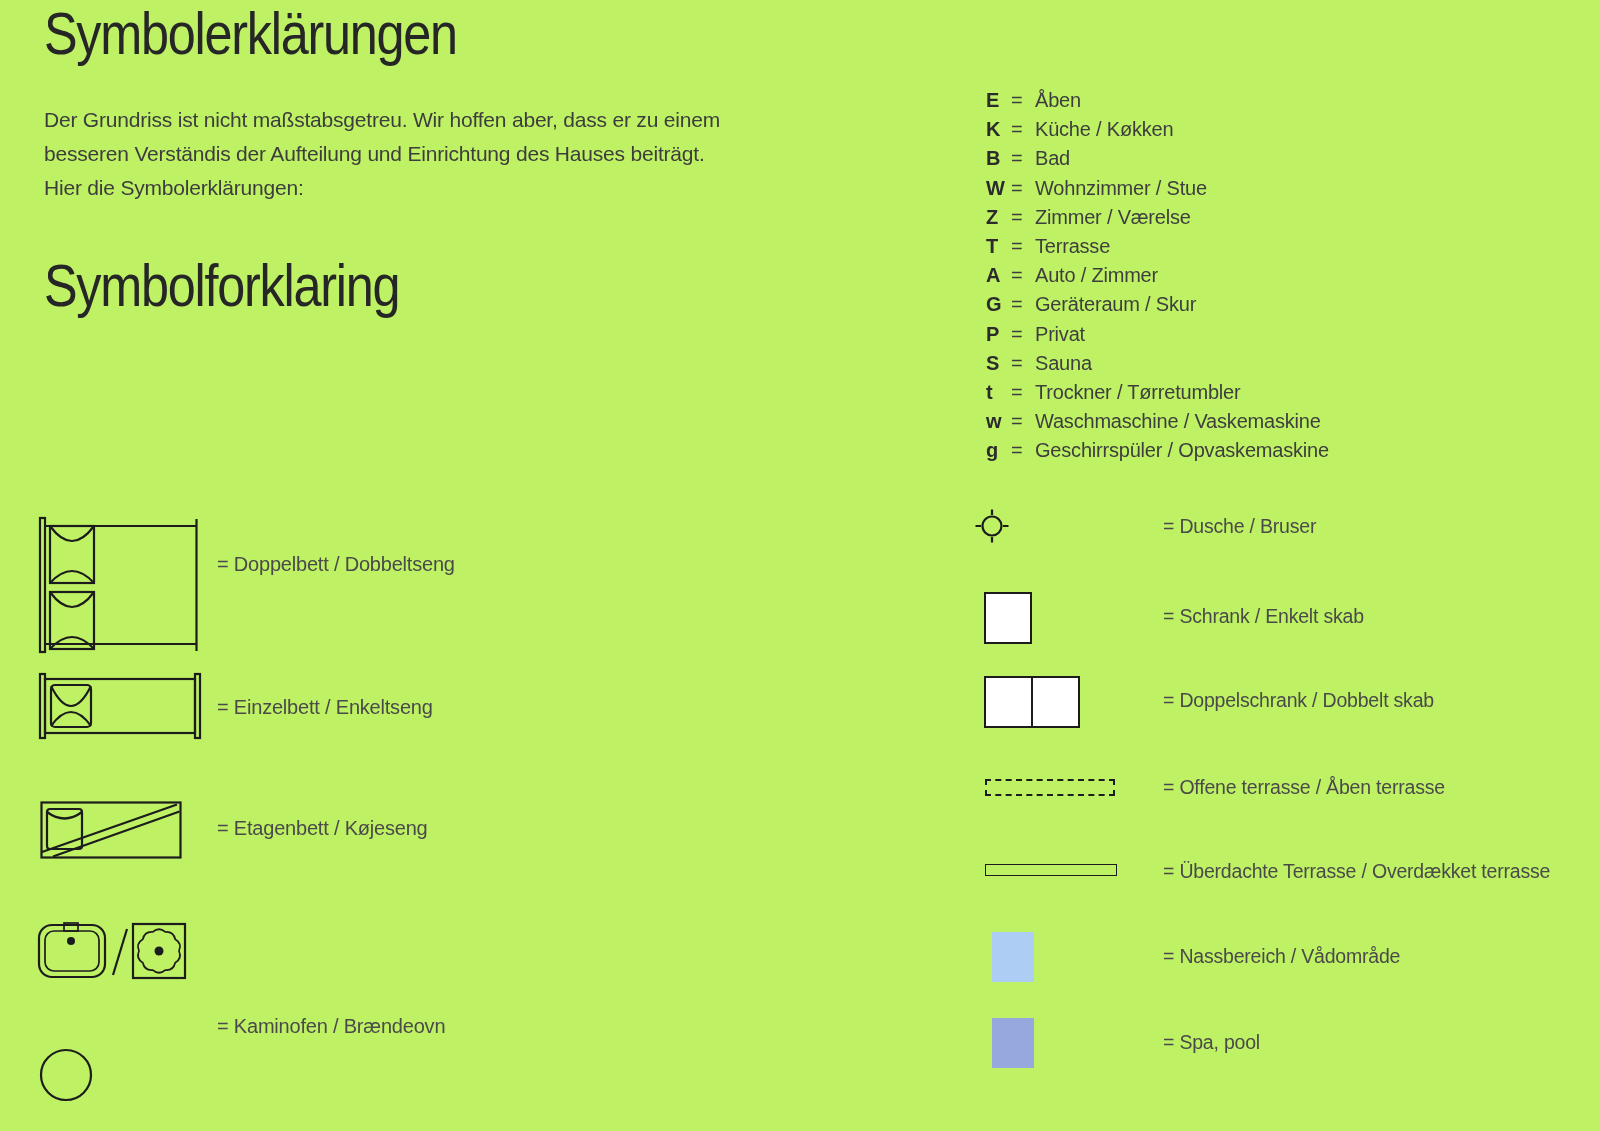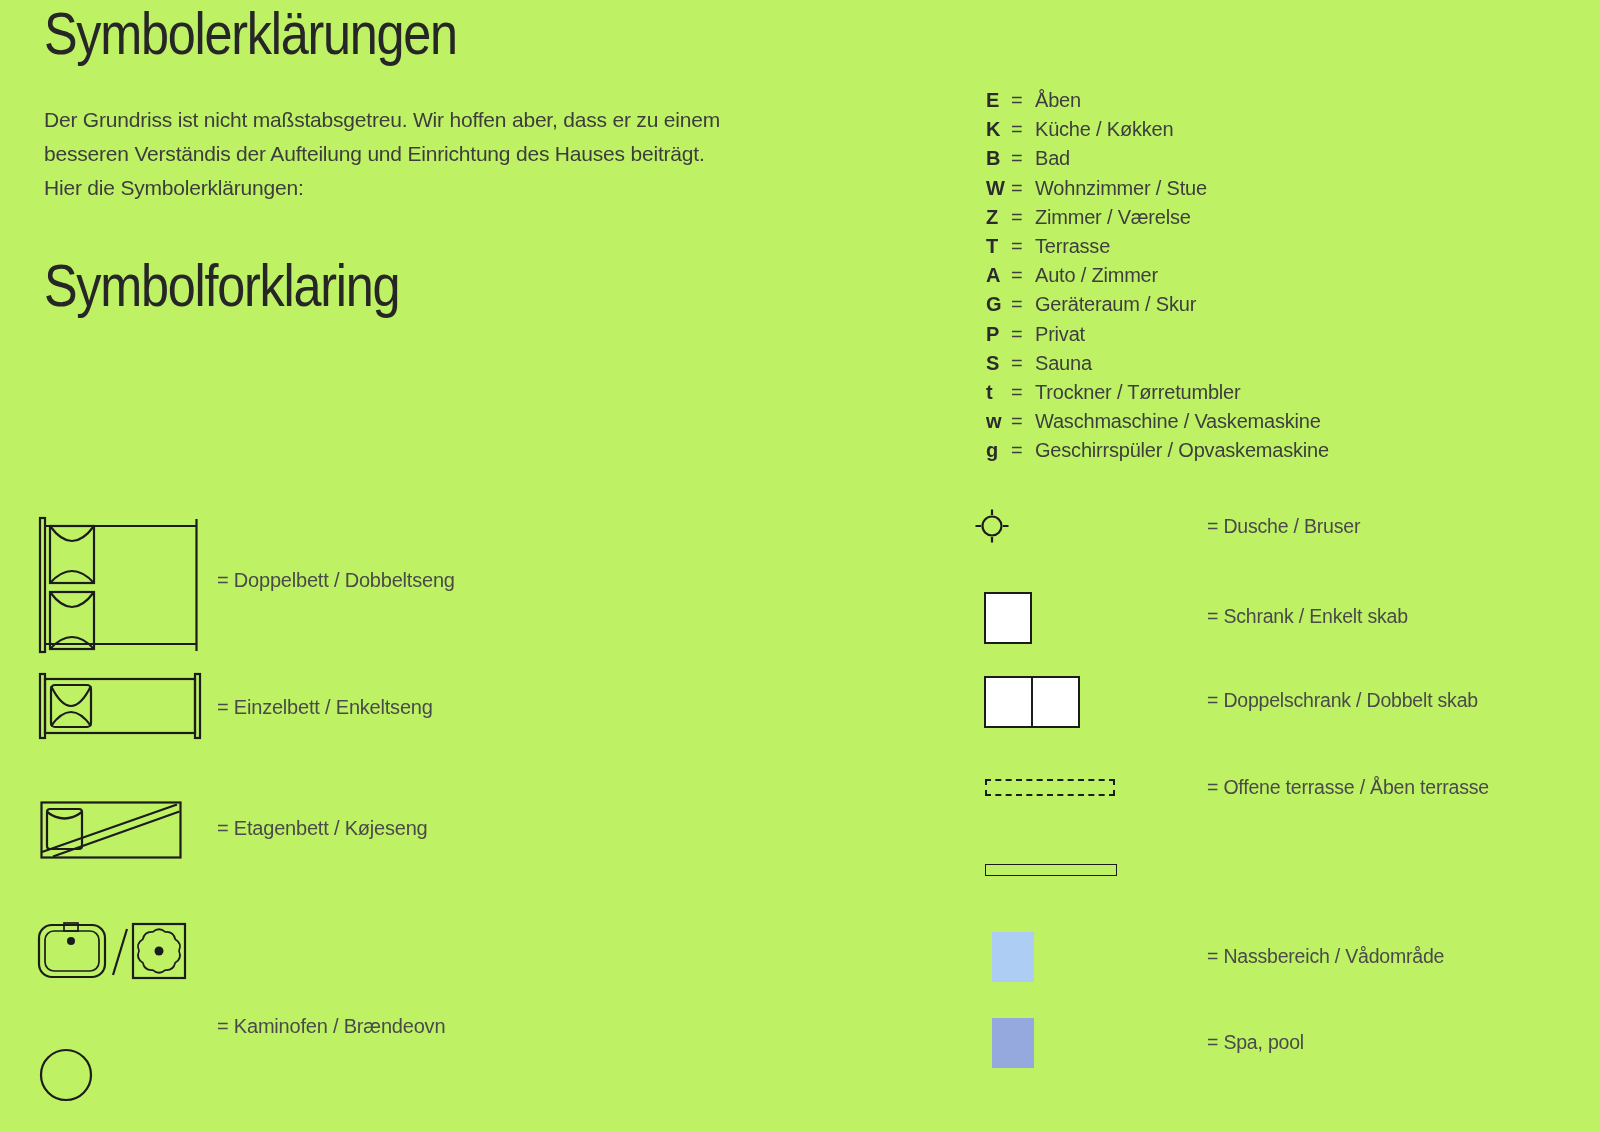--- a/index.html
+++ b/index.html
@@ -10,21 +10,21 @@
       letter-spacing:-1.5px;color:#262626;transform:scaleX(0.84);transform-origin:0 50%;
       white-space:nowrap;}
   .para{position:absolute;left:41px;margin:3px;font-size:21px;line-height:34px;
         white-space:pre-line;color:#3d3d3d;letter-spacing:-0.2px;}
   .icon{position:absolute;}
   .icon svg *{fill:none;stroke:#1c1c1c;stroke-width:2.2;}
   .icon svg .thin{stroke-width:1.7;}
   .icon svg .dot{fill:#1c1c1c;stroke:none;}
   .llabel{position:absolute;left:217px;transform:translateY(-50%);font-size:20px;
           color:#4a4a4a;white-space:nowrap;letter-spacing:-0.2px;}
-  .rlabel{position:absolute;left:1207px;transform:translateY(-50%);font-size:19.5px;
+  .rlabel{position:absolute;left:1163px;transform:translateY(-50%);font-size:19.5px;
           color:#4a4a4a;white-space:nowrap;letter-spacing:-0.2px;}
   .abbrev{position:absolute;left:986px;top:86px;}
   .arow{display:flex;align-items:center;height:29.2px;font-size:20px;}
   .akey{width:25px;font-weight:700;color:#2b2b2b;}
   .aeq{width:24px;color:#3e3e3e;}
   .aval{color:#3e3e3e;letter-spacing:-0.2px;white-space:nowrap;}
   .box{position:absolute;box-sizing:border-box;border:2px solid #1c1c1c;background:#ffffff;}
   .box-dashed{position:absolute;box-sizing:border-box;border:2.5px dashed #1c1c1c;}
   .box-flat{position:absolute;box-sizing:border-box;border:1.8px solid #1c1c1c;}
   .swatch{position:absolute;}
@@ -44,21 +44,21 @@
   <div class="icon" style="left:38px;top:516px;width:162px;height:138px">
     <svg width="162" height="138" viewBox="0 0 162 138">
       <rect x="2" y="2" width="5" height="134" stroke-width="1.8"></rect>
       <path d="M8 10 H158 M8 128 H158 M158.5 3 V135"></path>
       <rect x="12" y="10" width="44" height="57"></rect>
       <path d="M12 10 Q34 40 56 10 M12 67 Q34 43 56 67"></path>
       <rect x="12" y="76" width="44" height="57"></rect>
       <path d="M12 76 Q34 106 56 76 M12 133 Q34 109 56 133"></path>
     </svg>
   </div>
-  <div class="llabel" style="top:580px">= Doppelbett / Dobbeltseng</div>
+  <div class="llabel" style="top:564px">= Doppelbett / Dobbeltseng</div>
 
   <div class="icon" style="left:37px;top:672px;width:166px;height:68px">
     <svg width="166" height="68" viewBox="0 0 166 68">
       <rect x="3" y="2" width="5" height="64" stroke-width="1.8"></rect>
       <rect x="158" y="2" width="5" height="64" stroke-width="1.8"></rect>
       <rect x="8" y="7" width="150" height="54"></rect>
       <rect x="14" y="13" width="40" height="42" rx="4"></rect>
       <path d="M14 14 Q34 54 54 14 M14 54 Q34 26 54 54"></path>
     </svg>
   </div>
@@ -175,20 +175,21 @@
 
   <div class="box" style="left:984px;top:676px;width:96px;height:52px">
     <div class="divider"></div>
   </div>
   <div class="rlabel" style="top:700px">= Doppelschrank / Dobbelt skab</div>
 
   <div class="box-dashed" style="left:985px;top:779px;width:130px;height:17px"></div>
   <div class="rlabel" style="top:787px">= Offene terrasse / Åben terrasse</div>
 
   <div class="box-flat" style="left:985px;top:864px;width:132px;height:12px"></div>
+  <div class="rlabel" style="top:871px">= Überdachte Terrasse / Overdækket terrasse</div>
 
   <div class="swatch" style="left: 992px; top: 932px; width: 42px; height: 50px; background: rgb(174, 205, 244);"></div>
   <div class="rlabel" style="top:956px">= Nassbereich / Vådområde</div>
 
   <div class="swatch" style="left: 992px; top: 1018px; width: 42px; height: 50px; background: rgb(149, 169, 222);"></div>
   <div class="rlabel" style="top:1042px">= Spa, pool</div>
 
 </div>
 
 </body></html>

